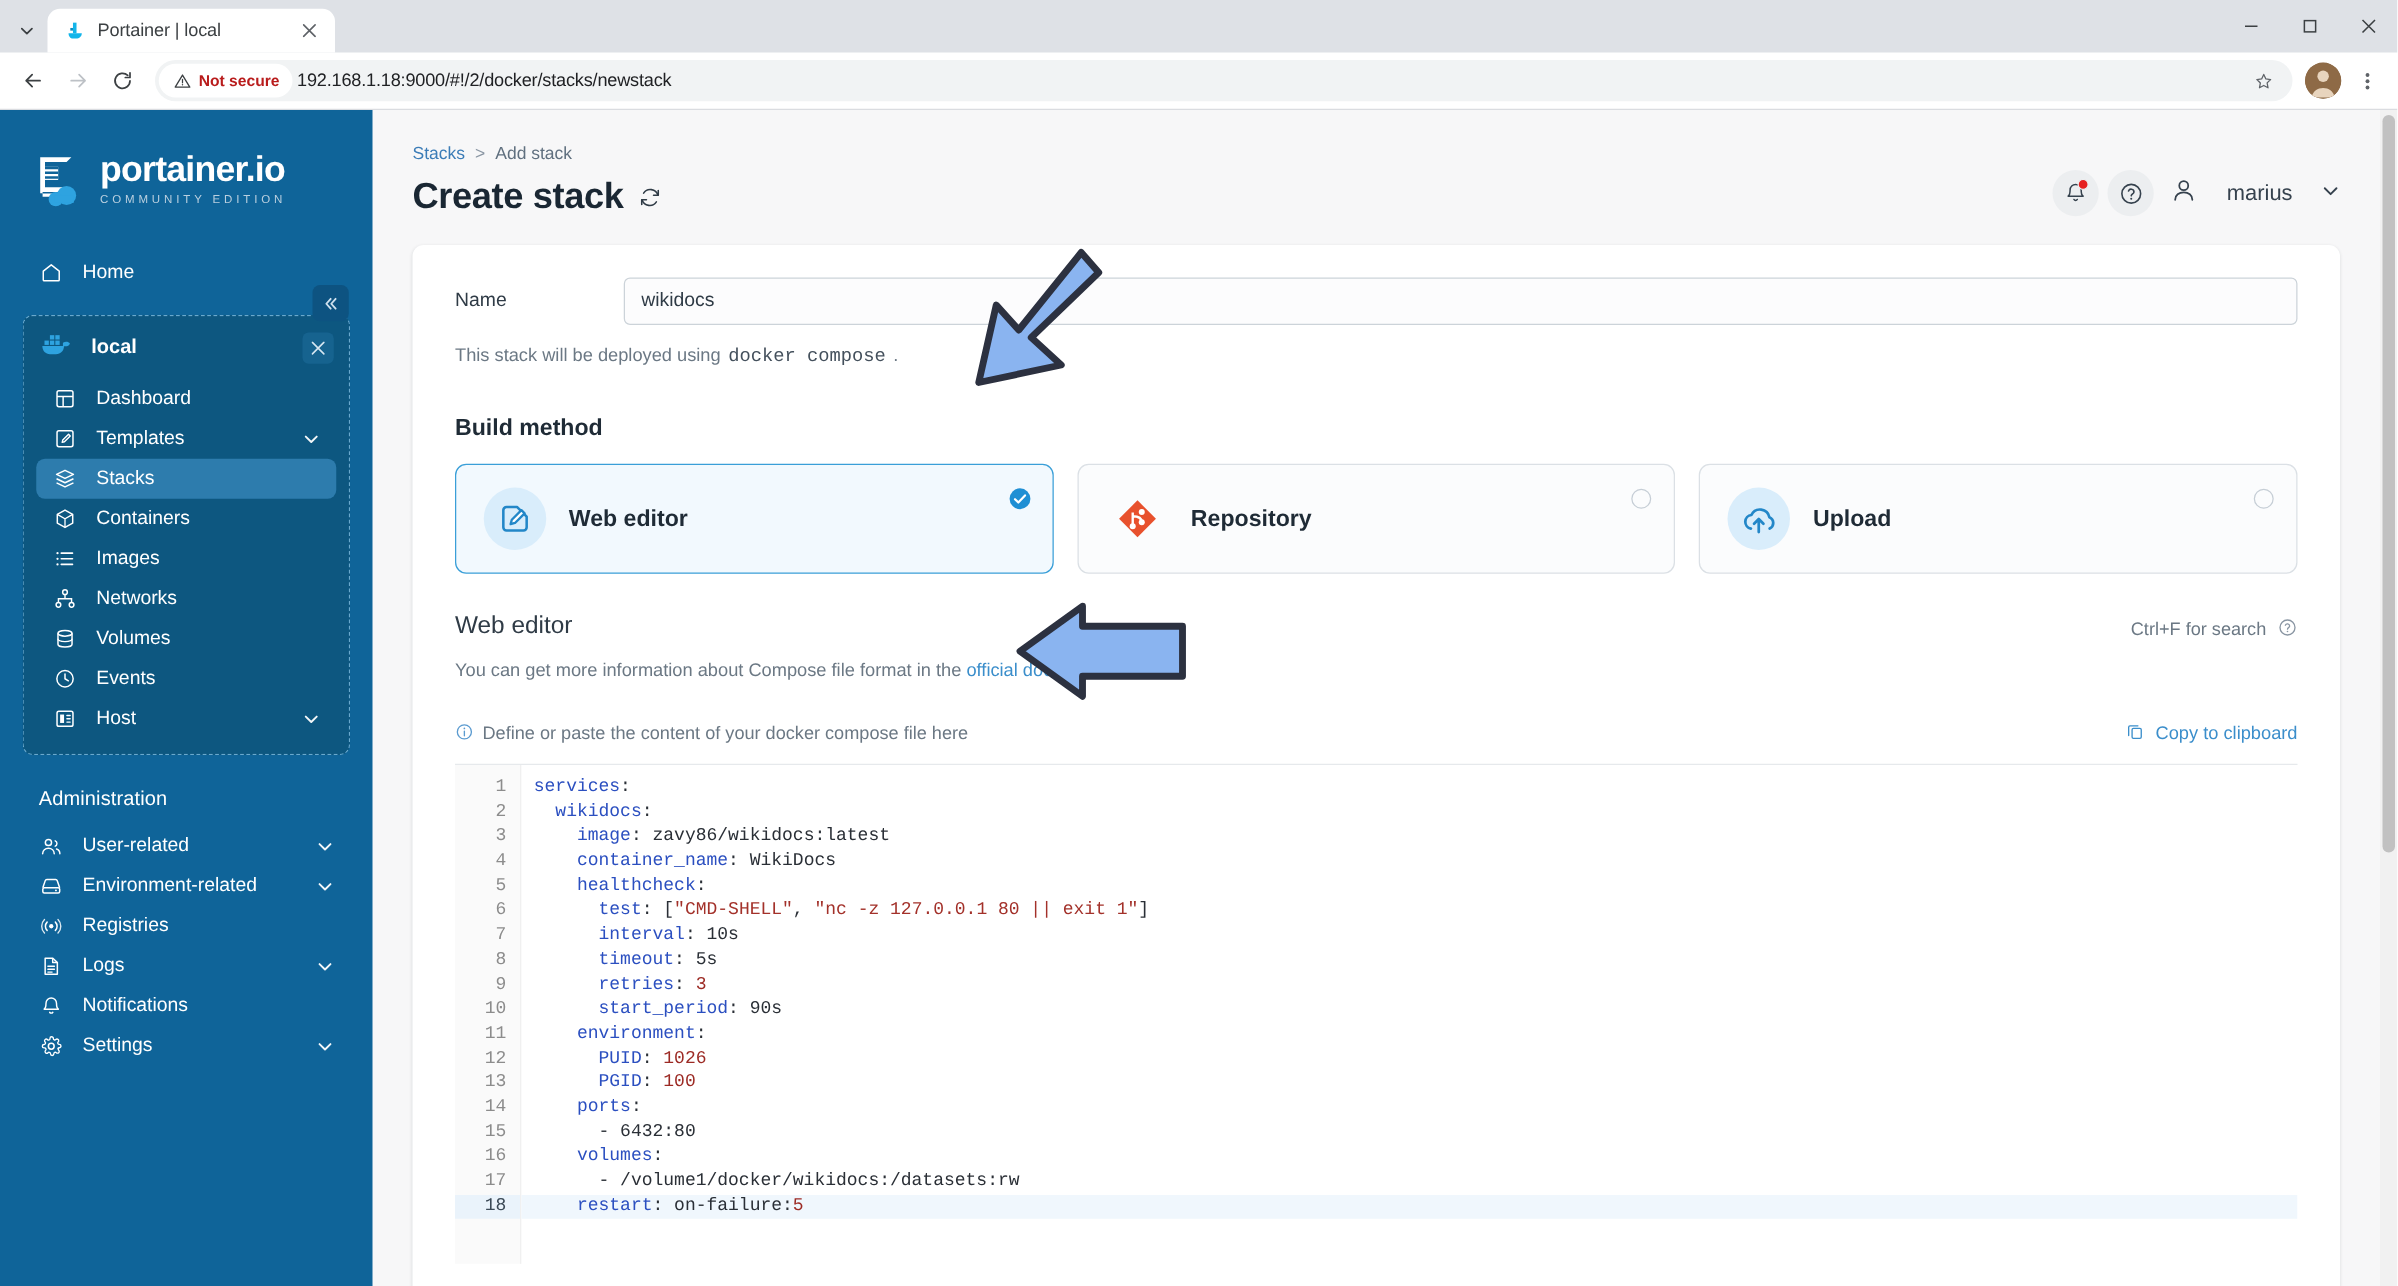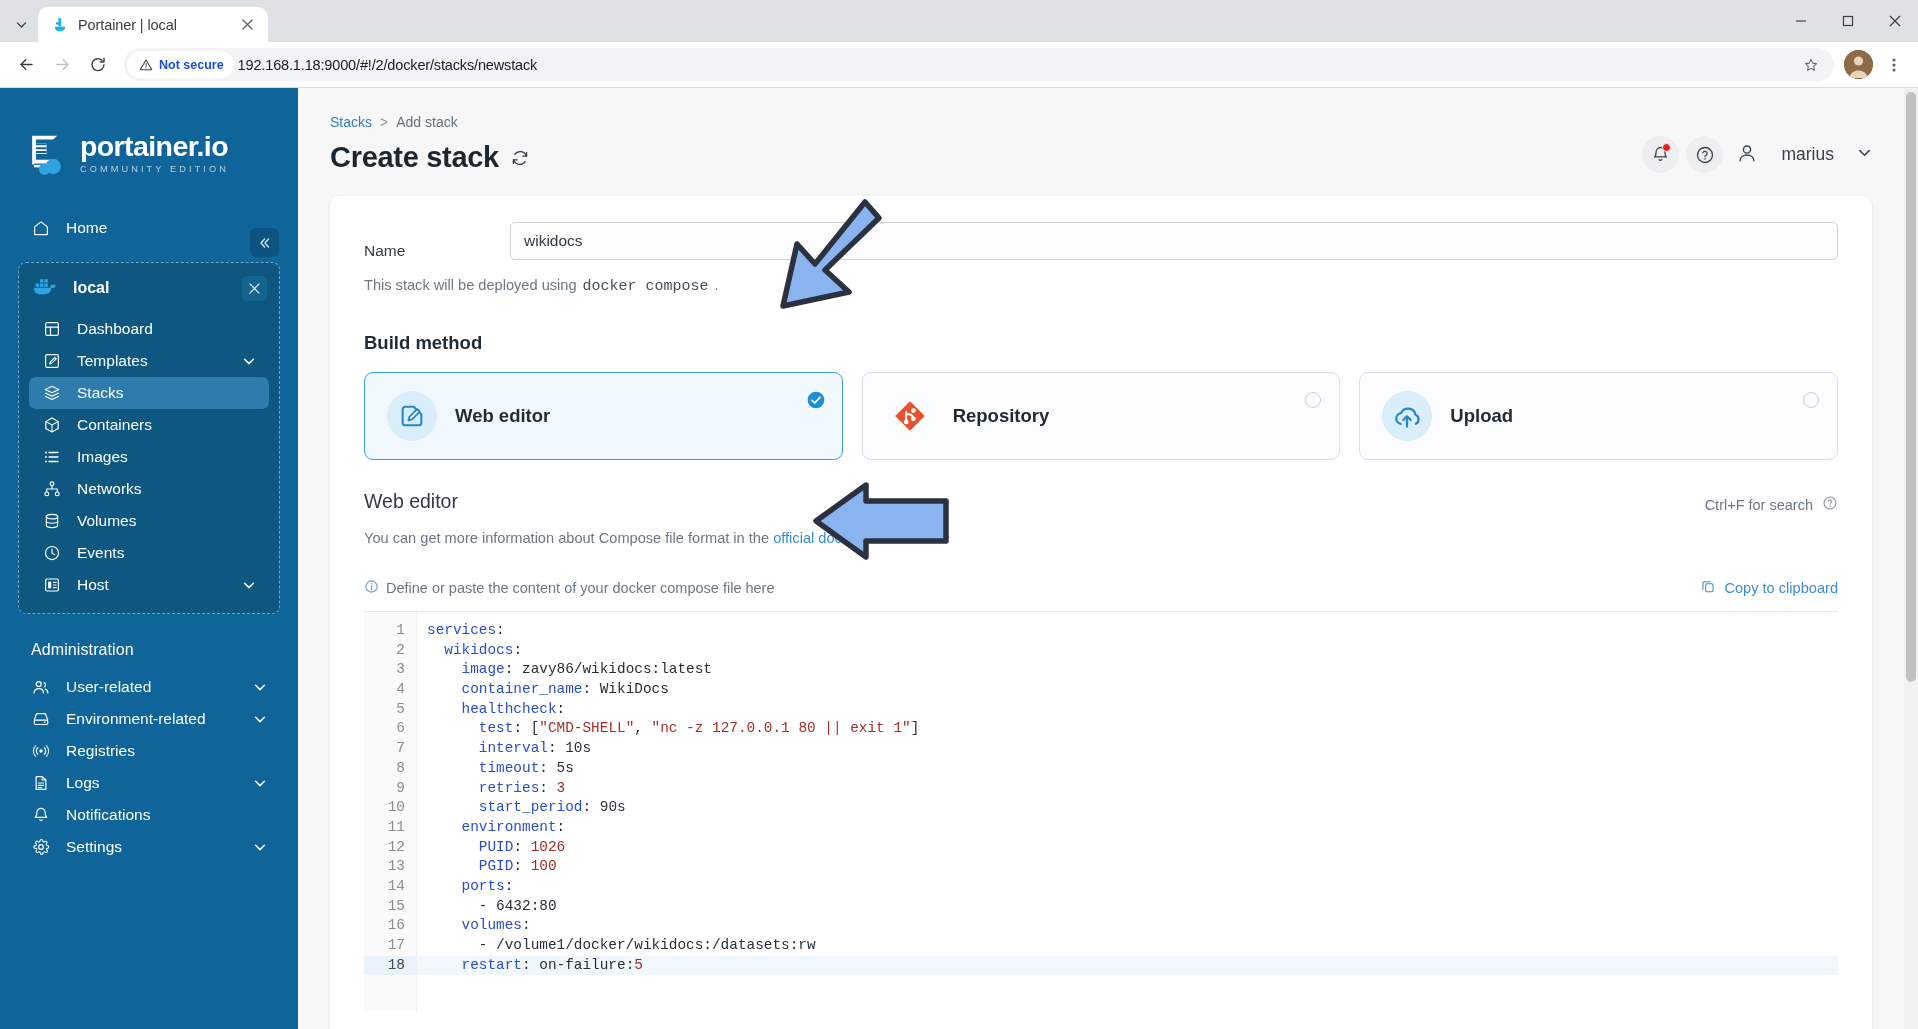--- a/index.html
+++ b/index.html
@@ -51,40 +51,40 @@
   }
   .nav-btn.disabled { color: #bdc1c6; }
   .omnibox {
     flex: 1; height: 33px; margin-left: 7px; background: #f1f3f4; border-radius: 17px;
     display: flex; align-items: center; padding: 0 8px 0 0; gap: 0; position: relative;
   }
   .notsecure {
     display: flex; align-items: center; gap: 6px; height: 27px; padding: 0 10px 0 12px;
     background: #fff; border-radius: 14px; margin-left: 3px; margin-right: 4px;
   }
-  .notsecure-text { font-size: 12.5px; color: #1d4ed8; font-weight: bold; white-space: nowrap; }
+  .notsecure-text { font-size: 12.5px; color: #b91c1c; font-weight: bold; white-space: nowrap; }
   .url-text {
     font-size: 14.5px; color: #202124; white-space: nowrap; overflow: hidden;
     text-overflow: ellipsis; flex: 1; letter-spacing: -0.15px;
   }
   .star-btn { width: 30px; height: 30px; border-radius: 50%; display:flex; align-items:center; justify-content:center; color:#5f6368; cursor:pointer; }
   .avatar-btn {
     width: 29px; height: 29px; border-radius: 50%; margin-left: 8px; flex: 0 0 29px;
     background: #8e6a46; display: flex; align-items: center; justify-content: center;
     color: #fff; font-size: 12px; cursor: pointer; overflow: hidden;
   }
   .kebab-btn { width: 30px; height: 34px; display:flex; align-items:center; justify-content:center; color:#5f6368; cursor:pointer; margin-left: 4px; }
 
   
   .page { flex: 1; display: flex; min-height: 0; background: #f7f7f8; }
 
   
   .sidebar {
     width: 298px; flex: 0 0 298px; background: #0f6499; position: relative;
-    display: flex; flex-direction: column; padding-top: 32px; color: #fff;
+    display: flex; flex-direction: column; padding-top: 22px; color: #fff;
   }
   .brand { display: flex; align-items: center; gap: 11px; padding: 0 0 0 26px; height: 66px; }
   .brand-text { display: flex; flex-direction: column; line-height: 1; }
   .brand-name { font-size: 28.5px; font-weight: bold; letter-spacing: -0.6px; color: #ffffff; }
   .brand-sub { font-size: 9.2px; letter-spacing: 3.1px; color: #b9cfdf; margin-top: 4px; }
   .collapse-btn {
     position: absolute; right: 19px; top: 140px; width: 29px; height: 29px; border-radius: 6px;
     background: #0d5381; display: flex; align-items: center; justify-content: center;
     cursor: pointer; color: #cfe1ee; font-size: 14px;
   }
@@ -145,21 +145,21 @@
   }
   .user-chip { display: flex; align-items: center; gap: 23px; cursor: pointer; padding-left: 6px; }
   .user-name { font-size: 17.5px; color: #36424e; }
 
   
   .card {
     margin: 22px 46px 0 32px; background: #ffffff; border-radius: 9px;
     box-shadow: 0 1px 3px rgba(20,30,40,0.12); padding: 26px 34px 0 34px;
     min-height: 900px;
   }
-  .form-row { display: flex; align-items: flex-end; gap: 16px; }
+  .form-row { display: flex; align-items: center; gap: 5px; }
   .form-label { width: 130px; flex: 0 0 130px; font-size: 15.5px; color: #2f3b46; }
   .name-input {
     flex: 1; height: 38px; border: 1px solid #ccd3d9; border-radius: 5px; background: #fcfcfd;
     font-size: 15.5px; color: #2f3b46; padding: 0 13px; font-family: "Liberation Sans", sans-serif;
     outline: none;
   }
   .deploy-note { font-size: 14.6px; color: #6b7884; margin-top: 17px; display: flex; align-items: baseline; gap: 6px; }
   .mono-chip { font-family: "Liberation Mono", monospace; font-size: 15px; color: #44505c; }
 
   .section-title { font-size: 18.5px; font-weight: bold; color: #1f2b36; margin-top: 37px; }

